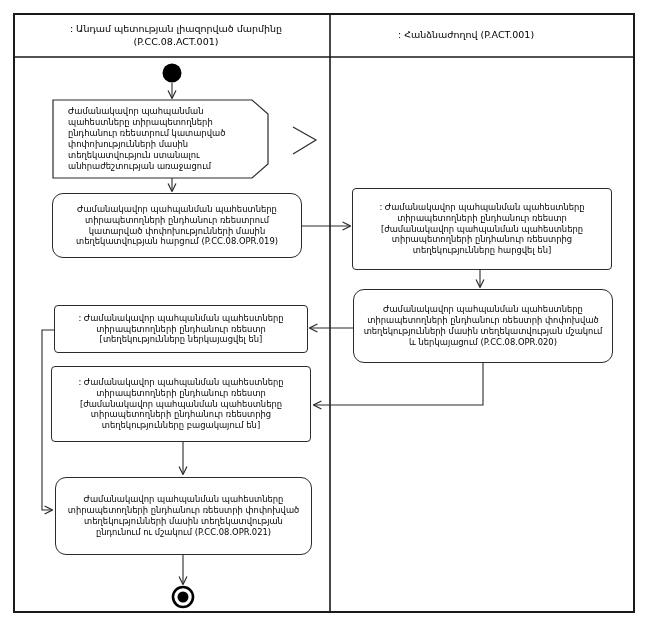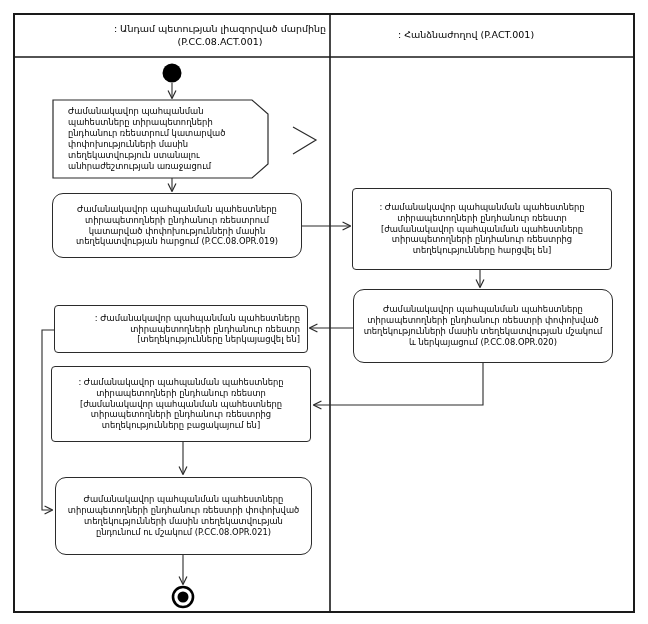--- a/index.html
+++ b/index.html
@@ -5,37 +5,37 @@
   html,body{margin:0;padding:0;background:#ffffff;}
   .stage{
     position:relative;width:648px;height:624px;background:#ffffff;
     font-family:"DejaVu Sans", sans-serif;color:#000;overflow:hidden;
   }
   svg.layer{position:absolute;left:0;top:0;width:648px;height:624px;}
   .hdr{
     position:absolute;display:flex;flex-direction:column;justify-content:center;
     align-items:center;text-align:center;font-size:9.5px;line-height:1.35;
   }
-  .hdr-lane1{left:14px;top:14px;width:324px;height:43px;padding-left:44px;}
+  .hdr-lane1{left:14px;top:14px;width:324px;height:43px;}
   .hdr-lane2{left:314px;top:14px;width:304px;height:43px;}
   .node{
     position:absolute;display:flex;align-items:center;justify-content:center;
     text-align:center;font-size:8.4px;line-height:1.3;background:#ffffff;
     border:1px solid #2b2b2b;box-sizing:border-box;padding:2px 7px;
   }
   .action{border-radius:11px;}
   .object{border-radius:4px;}
   .evt-text{
     position:absolute;left:68px;top:103px;width:186px;height:72px;
     display:flex;align-items:center;text-align:left;font-size:8.4px;line-height:1.3;
   }
   #opr019{left:52px;top:193px;width:250px;height:65px;}
   #regA  {left:352px;top:188px;width:260px;height:82px;}
   #opr020{left:353px;top:289px;width:260px;height:74px;}
-  #reg3  {left:54px;top:305px;width:254px;height:48px;text-align:right;}
+  #reg3  {left:54px;top:305px;width:254px;height:48px;}
   #reg4  {left:51px;top:366px;width:260px;height:76px;}
   #opr021{left:55px;top:477px;width:257px;height:78px;}
 </style>
 </head>
 <body>
 
 <div class="stage">
 
   <svg class="layer" viewBox="0 0 648 624">
     <defs>

